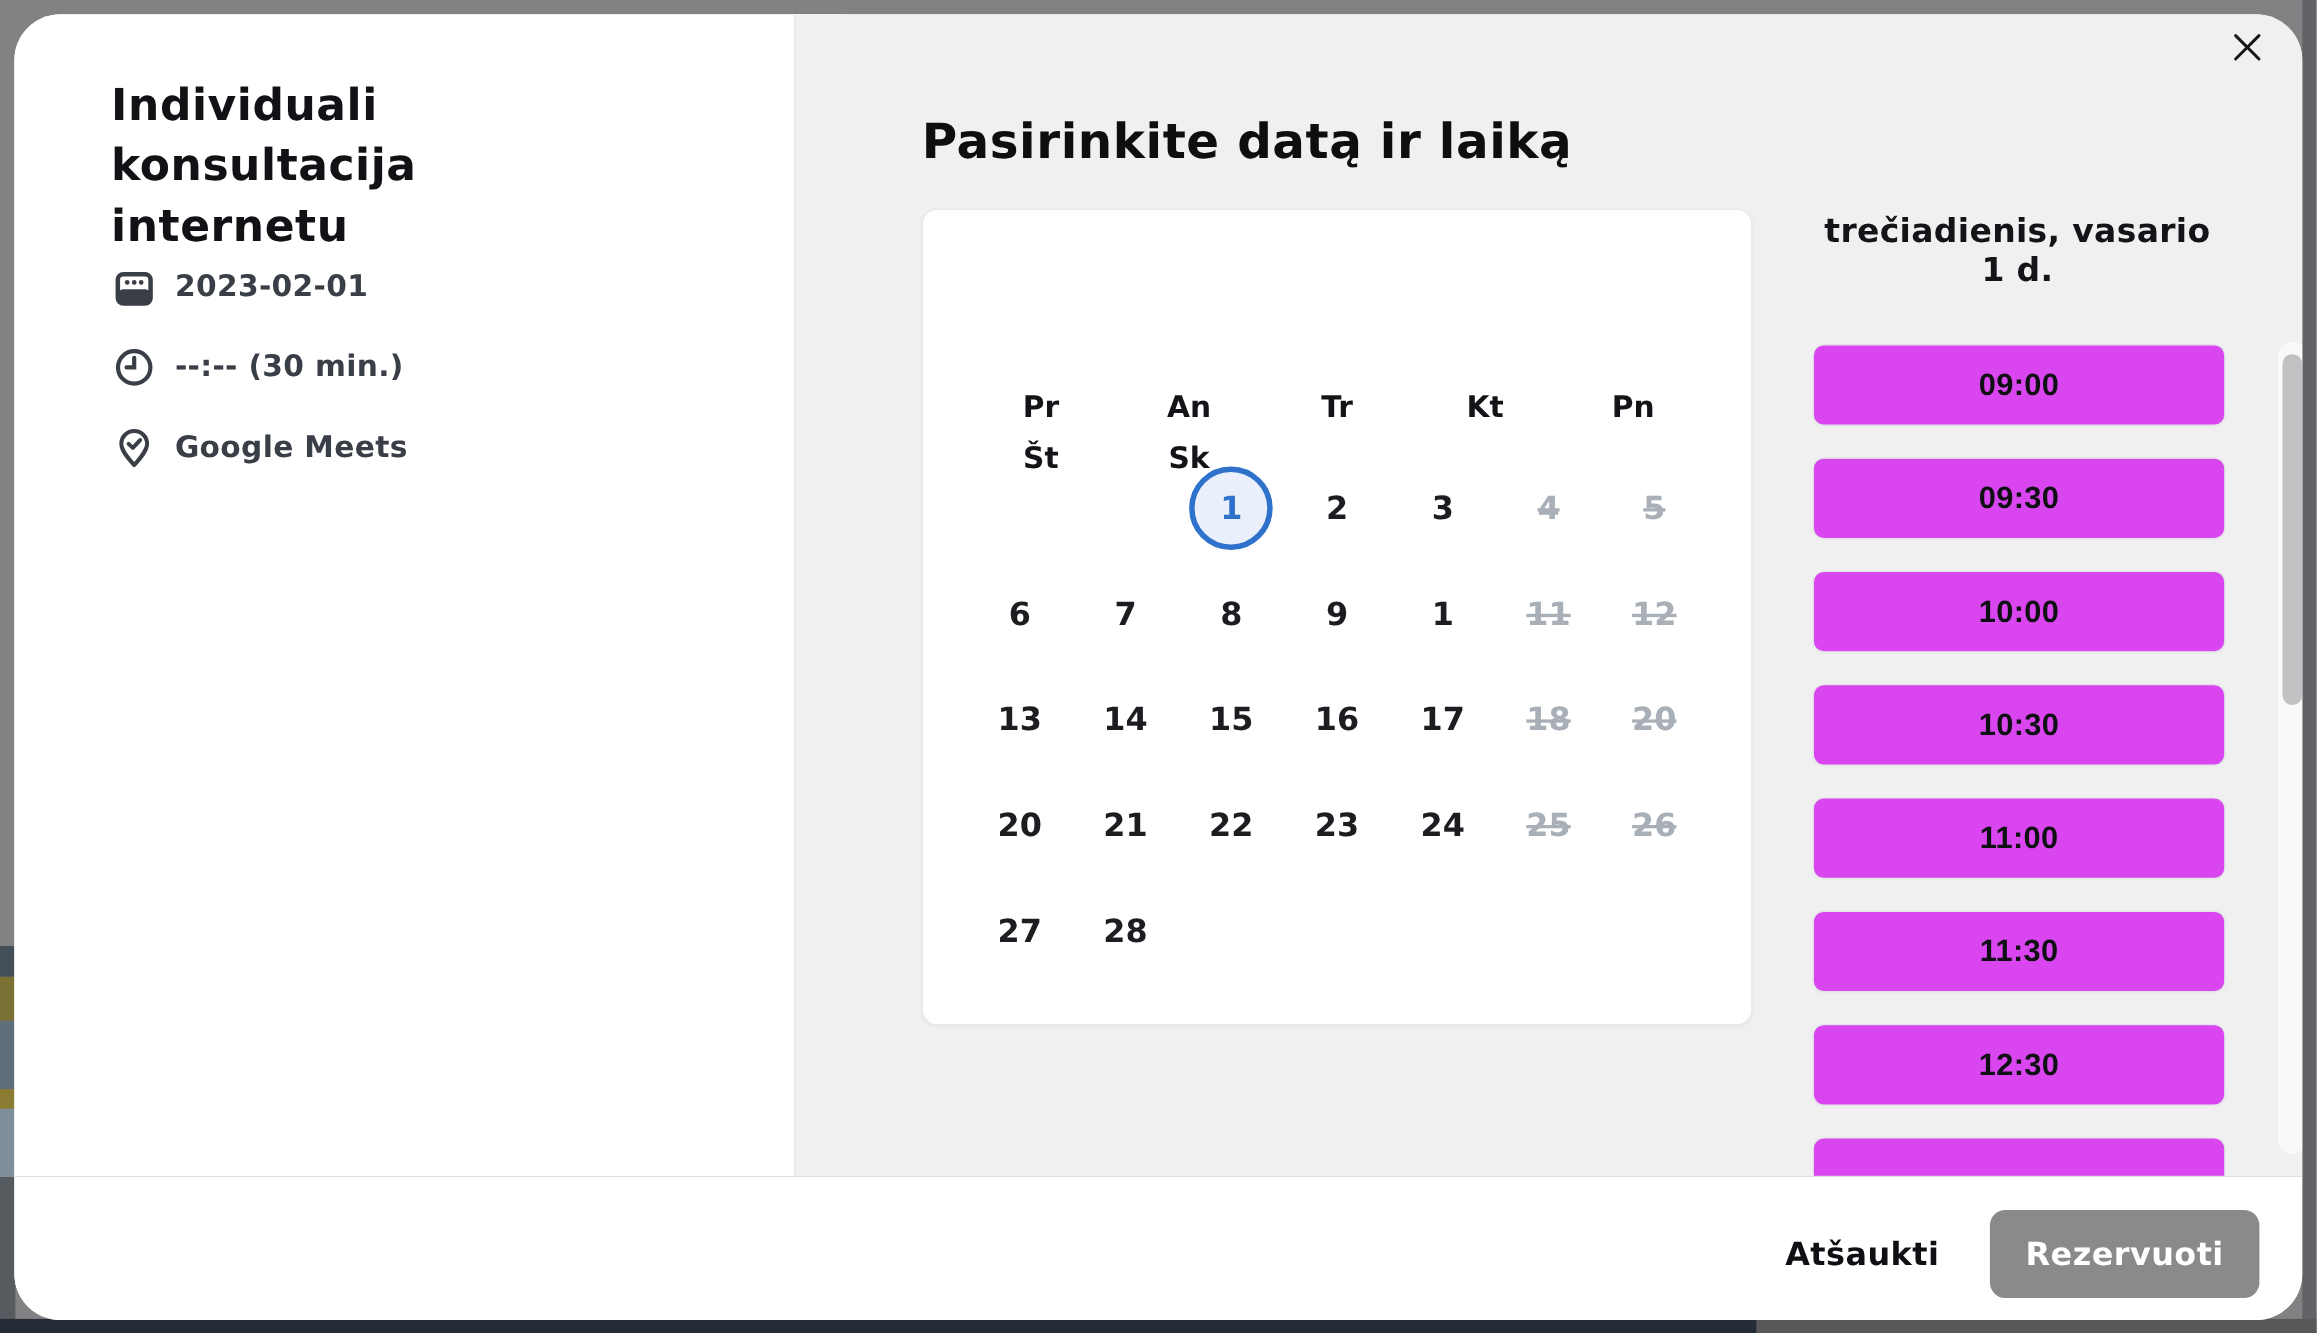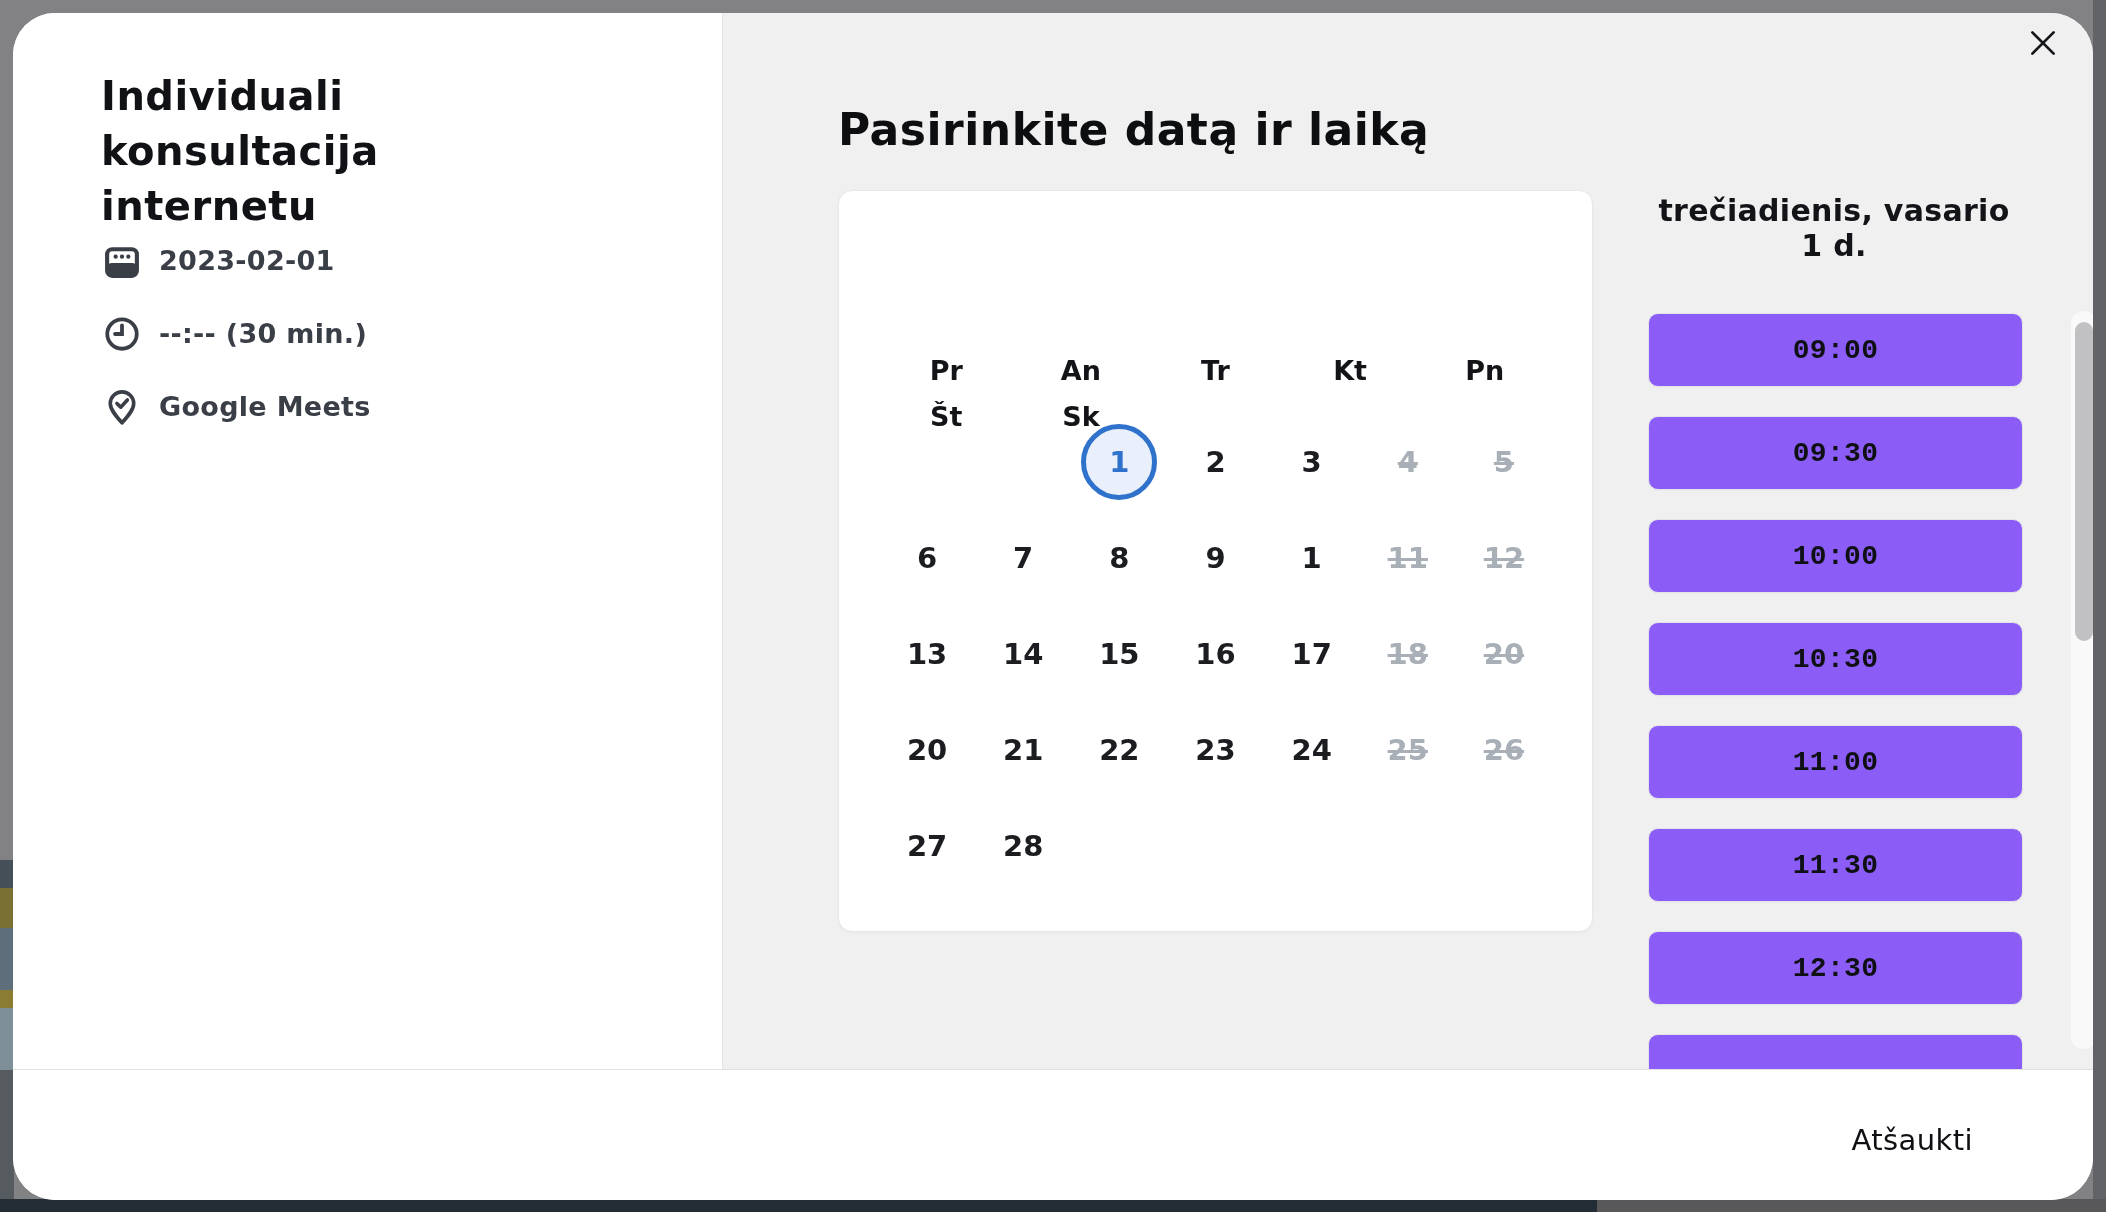--- a/index.html
+++ b/index.html
@@ -82,39 +82,39 @@
   .day-cell.sel .day-num {
     width:76px; height:76px; box-sizing:border-box;
     border:5px solid #2f72cb; background:#e9f0fb; border-radius:50%;
     display:flex; align-items:center; justify-content:center; color:#2f72cb;
   }
   .day-cell.dis .day-num { color:#a9afb7; text-decoration:line-through; text-decoration-thickness:2.5px; }
 
   
   .slot-list { position:absolute; left:925px; top:300px; width:375px; display:flex; flex-direction:column; }
   .time-slot {
-    height:74px; margin-bottom:29px; background:#8b5cf6;
+    height:74px; margin-bottom:29px; background:#d946ef;
     border:1px solid #e3e4e7; border-radius:10px; box-sizing:border-box;
     display:flex; align-items:center; justify-content:center;
     font-size:28px; font-weight:800; color:#0f1013; letter-spacing:.3px;
     box-shadow:0 1px 2px rgba(0,0,0,.02); cursor:pointer;
-    font-family:Liberation Mono, monospace;
+    font-family:Liberation Sans, sans-serif;
   }
   .time-slot.partial { margin-bottom:0; }
 
   
   .sb-track { position:absolute; left:1348px; top:298px; width:26px; height:738px;
               background:#f9f9fa; border-radius:13px; }
   .sb-thumb { position:absolute; left:4px; top:11px; width:18px; height:319px;
               background:#c1c1c3; border-radius:9px; }
 
   
   .cancel-btn {
-    background:none; border:none; padding:0; margin-right:81px; margin-top:10px; cursor:pointer;
-    font-size:29px; font-weight:400; color:#0f1013; letter-spacing:.4px;
+    background:none; border:none; padding:0; margin-right:46px; margin-top:10px; cursor:pointer;
+    font-size:29px; font-weight:700; color:#0f1013; letter-spacing:.4px;
     font-family:"DejaVu Sans","Liberation Sans",sans-serif;
   }
   .reserve-btn {
     min-width:245px; height:80px; margin-top:10px; padding:0 30px; box-sizing:border-box;
     background:#8a8a8a; color:#ffffff; border:none; border-radius:14px; cursor:pointer;
     font-size:29px; font-weight:800; letter-spacing:.4px;
     font-family:"DejaVu Sans","Liberation Sans",sans-serif;
   }
   svg { display:block; }
 </style>
@@ -311,15 +311,16 @@
         <button class="time-slot partial" style="height: 74px;"></button>
       </div>
 
     <div class="sb-track">
       <div class="sb-thumb"></div>
     </div>
   </div>
 
   <div class="footer">
     <button class="cancel-btn">Atšaukti</button>
+    <button class="reserve-btn">Rezervuoti</button>
   </div>
 
 </div>
 
 </body></html>

